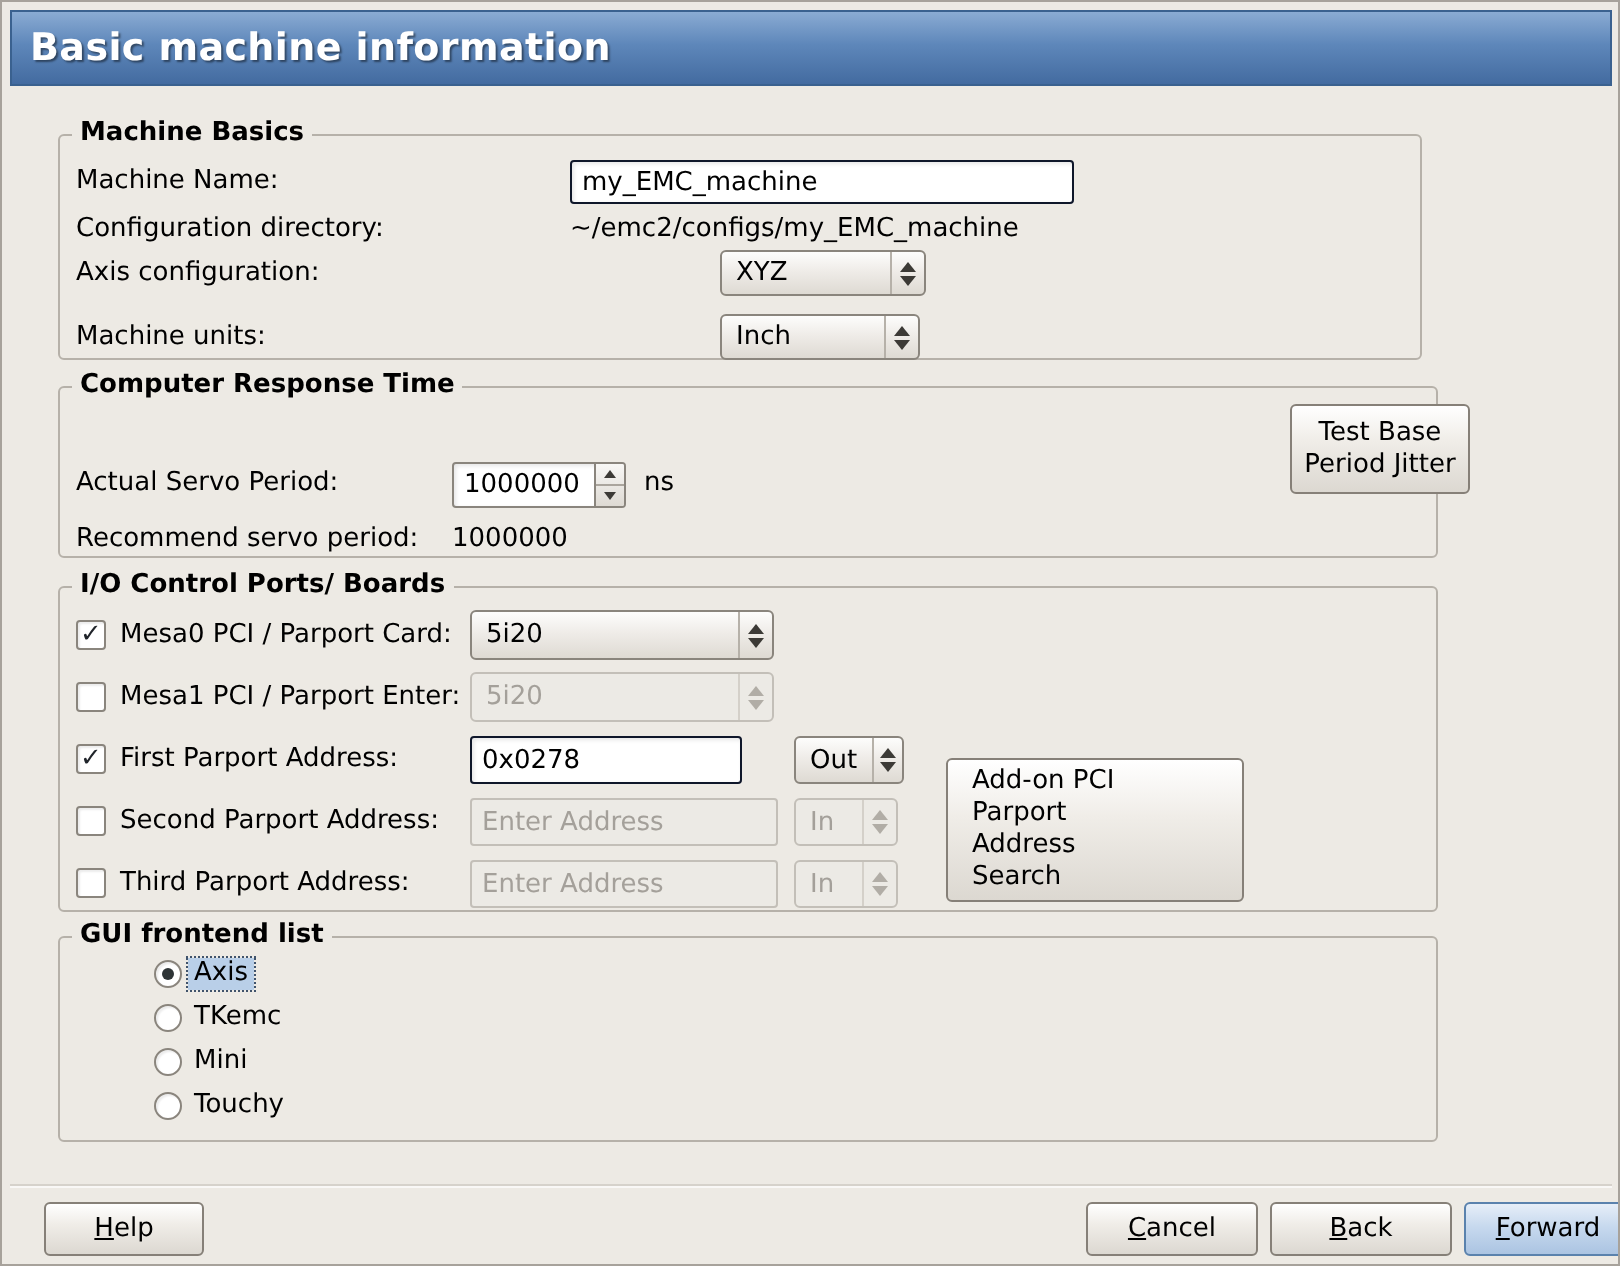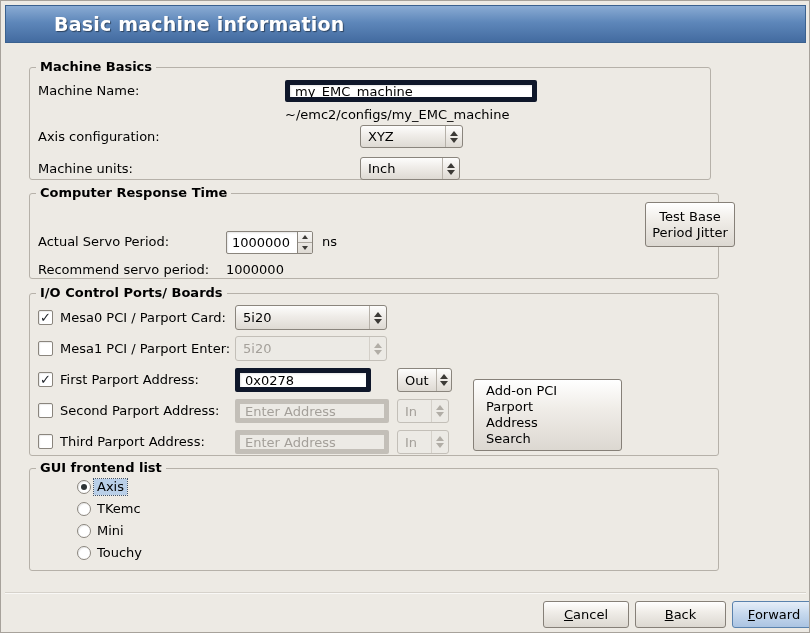--- a/index.html
+++ b/index.html
@@ -18,39 +18,38 @@
   .banner {
     position:absolute; left:4px; top:4px; width:801px; height:38px;
     background:linear-gradient(180deg,#8aabd3 0%, #5e87ba 45%, #436ba0 100%);
     border:1px solid #3a618f;
     display:flex; align-items:center; padding-left:9px;
   }
   .banner-title {
     color:#ffffff; font-size:19px; font-weight:bold;
     text-shadow:1px 1px 1px rgba(0,0,0,0.45);
     letter-spacing:0.2px;
-    margin-left:39px;
   }
 
   
   .frame {
     position:absolute; border:1px solid #b6b1a9; border-radius:3px;
   }
   .frame-title {
     position:absolute; top:-9px; left:6px;
     background:#edeae4; padding:0 4px;
     font-weight:bold; font-size:13px; line-height:16px; white-space:nowrap;
   }
 
   .lbl { position:absolute; line-height:16px; white-space:nowrap; }
 
   
   .entry {
     position:absolute; background:#ffffff;
-    border:5px solid #0f172a; border-radius:2px;
+    border:1px solid #0f172a; border-radius:2px;
     box-shadow:inset 1px 1px 2px rgba(0,0,0,0.10);
     display:flex; align-items:center; padding:0 5px; white-space:nowrap; overflow:hidden;
   }
   .entry.disabled {
     background:#eceae5; border-color:#c3bfb8; color:#a4a09a;
     box-shadow:none;
   }
 
   
   .combo {
@@ -140,20 +139,21 @@
   </div>
 
   <div class="frame" style="left:28px; top:66px; width:682px; height:113px;">
     <span class="frame-title">Machine Basics</span>
 
     <span class="lbl" style="left:8px; top:15px;">Machine Name:</span>
     <div class="entry" style="left:255px; top:12px; width:252px; height:22px;">
       <span>my_EMC_machine</span>
     </div>
 
+    <span class="lbl" style="left:8px; top:39px;">Configuration directory:</span>
     <span class="lbl" style="left:255px; top:39px;">~/emc2/configs/my_EMC_machine</span>
 
     <span class="lbl" style="left:8px; top:61px;">Axis configuration:</span>
     <div class="combo" style="left:330px; top:57px; width:103px; height:23px;">
       <span class="combo-text">XYZ</span>
       <span class="combo-arrows">
           <span class="tri-up"></span>
           <span class="tri-down"></span>
         </span>
     </div>
@@ -278,20 +278,23 @@
 
     <span class="radio" style="left:47px; top:55px;"></span>
     <span class="radio-label" style="left:64px; top:54px;">Mini</span>
 
     <span class="radio" style="left:47px; top:77px;"></span>
     <span class="radio-label" style="left:64px; top:76px;">Touchy</span>
   </div>
 
   <div class="footer-sep"></div>
 
+  <div class="btn mnemonic" style="left:8px; top:600px; width:80px; height:27px;">
+    <span class="btn-label">Help</span>
+  </div>
   <div class="btn mnemonic" style="left:529px; top:600px; width:86px; height:27px;">
     <span class="btn-label">Cancel</span>
   </div>
   <div class="btn mnemonic" style="left:621px; top:600px; width:91px; height:27px;">
     <span class="btn-label">Back</span>
   </div>
   <div class="btn mnemonic default" style="left:718px; top:600px; width:84px; height:27px;">
     <span class="btn-label">Forward</span>
   </div>
 

